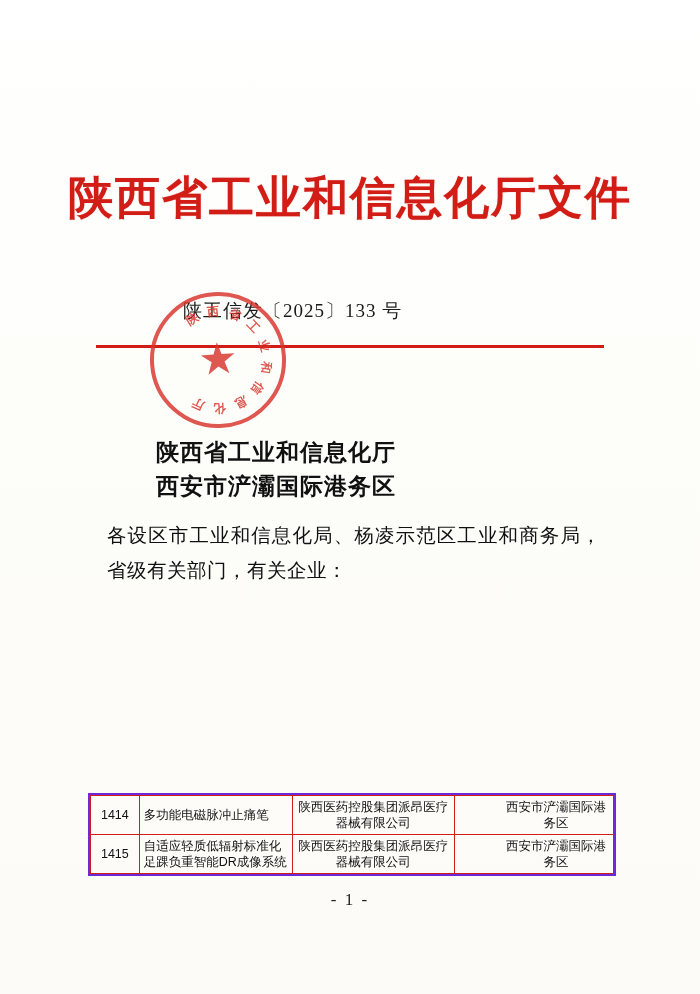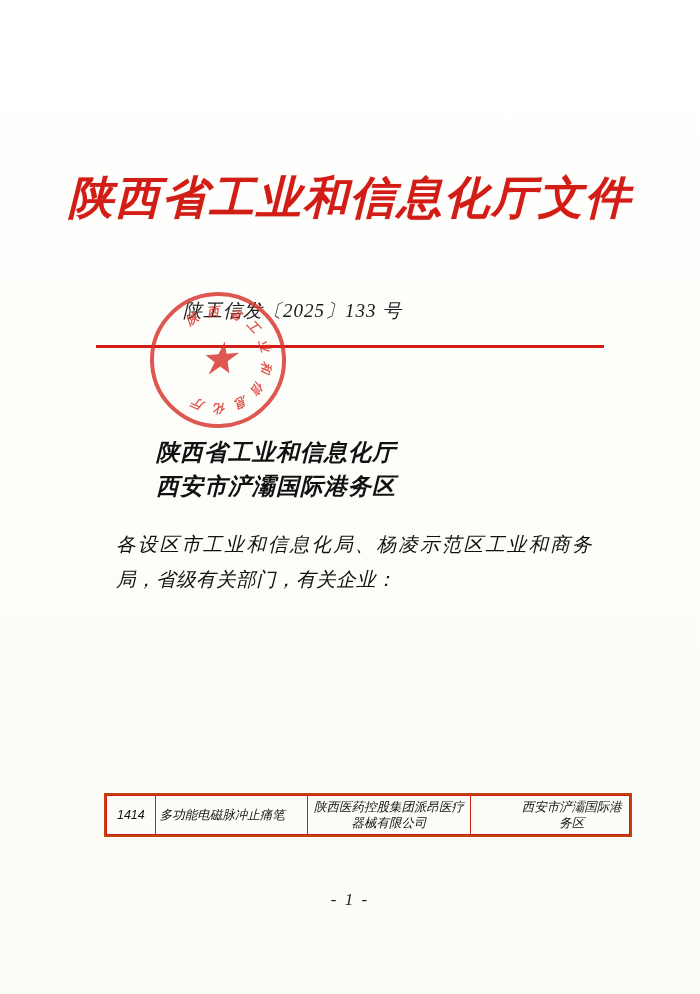--- a/index.html
+++ b/index.html
@@ -9,21 +9,20 @@
   }
   body {
     font-family: "Liberation Serif", "DejaVu Serif", serif;
   }
   .page {
     position: relative;
     width: 700px;
     height: 994px;
     background: #86efac;
     overflow: hidden;
-    font-style: italic;
   }
   
   .scan-tint {
     position: absolute;
     inset: 0;
     background: linear-gradient(180deg, #ffffff 0%, #fdfdfa 40%, #fcfbf8 100%);
     pointer-events: none;
   }
   .doc-title {
     position: absolute;
@@ -120,32 +119,32 @@
     top: 515px;
     left: 104px;
     width: 500px;
     font-size: 19.5px;
     line-height: 35px;
     color: #111;
     text-align: justify;
     letter-spacing: 0.5px;
   }
   .body-text p {
-    margin: 12px;
+    margin: 3px;
   }
   .body-text p.indent {
     text-indent: 2em;
   }
   
   .table-wrap {
     position: absolute;
     top: 793px;
-    left: 104px;
+    left: 88px;
     width: 524px;
-    border: 2px solid #c2410c;
+    border: 2px solid #6d28d9;
   }
   table.proj {
     border-collapse: collapse;
     width: 100%;
     font-size: 12.5px;
     font-family: "Liberation Sans", "DejaVu Sans", sans-serif;
     color: #111;
   }
   table.proj td {
     border: 1px solid #cf2017;
@@ -220,18 +219,24 @@
 
   <div class="table-wrap">
     <table class="proj">
       <tbody>
         <tr>
           <td class="col-no">1414</td>
           <td class="col-name">多功能电磁脉冲止痛笔</td>
           <td class="col-company">陕西医药控股集团派昂医疗器械有限公司</td>
           <td class="col-area">西安市浐灞国际港务区</td>
         </tr>
+        <tr>
+          <td class="col-no">1415</td>
+          <td class="col-name">自适应轻质低辐射标准化足踝负重智能DR成像系统</td>
+          <td class="col-company">陕西医药控股集团派昂医疗器械有限公司</td>
+          <td class="col-area">西安市浐灞国际港务区</td>
+        </tr>
       </tbody>
     </table>
   </div>
 
   <div class="page-number">- 1 -</div>
 </div>
 
 </body></html>

